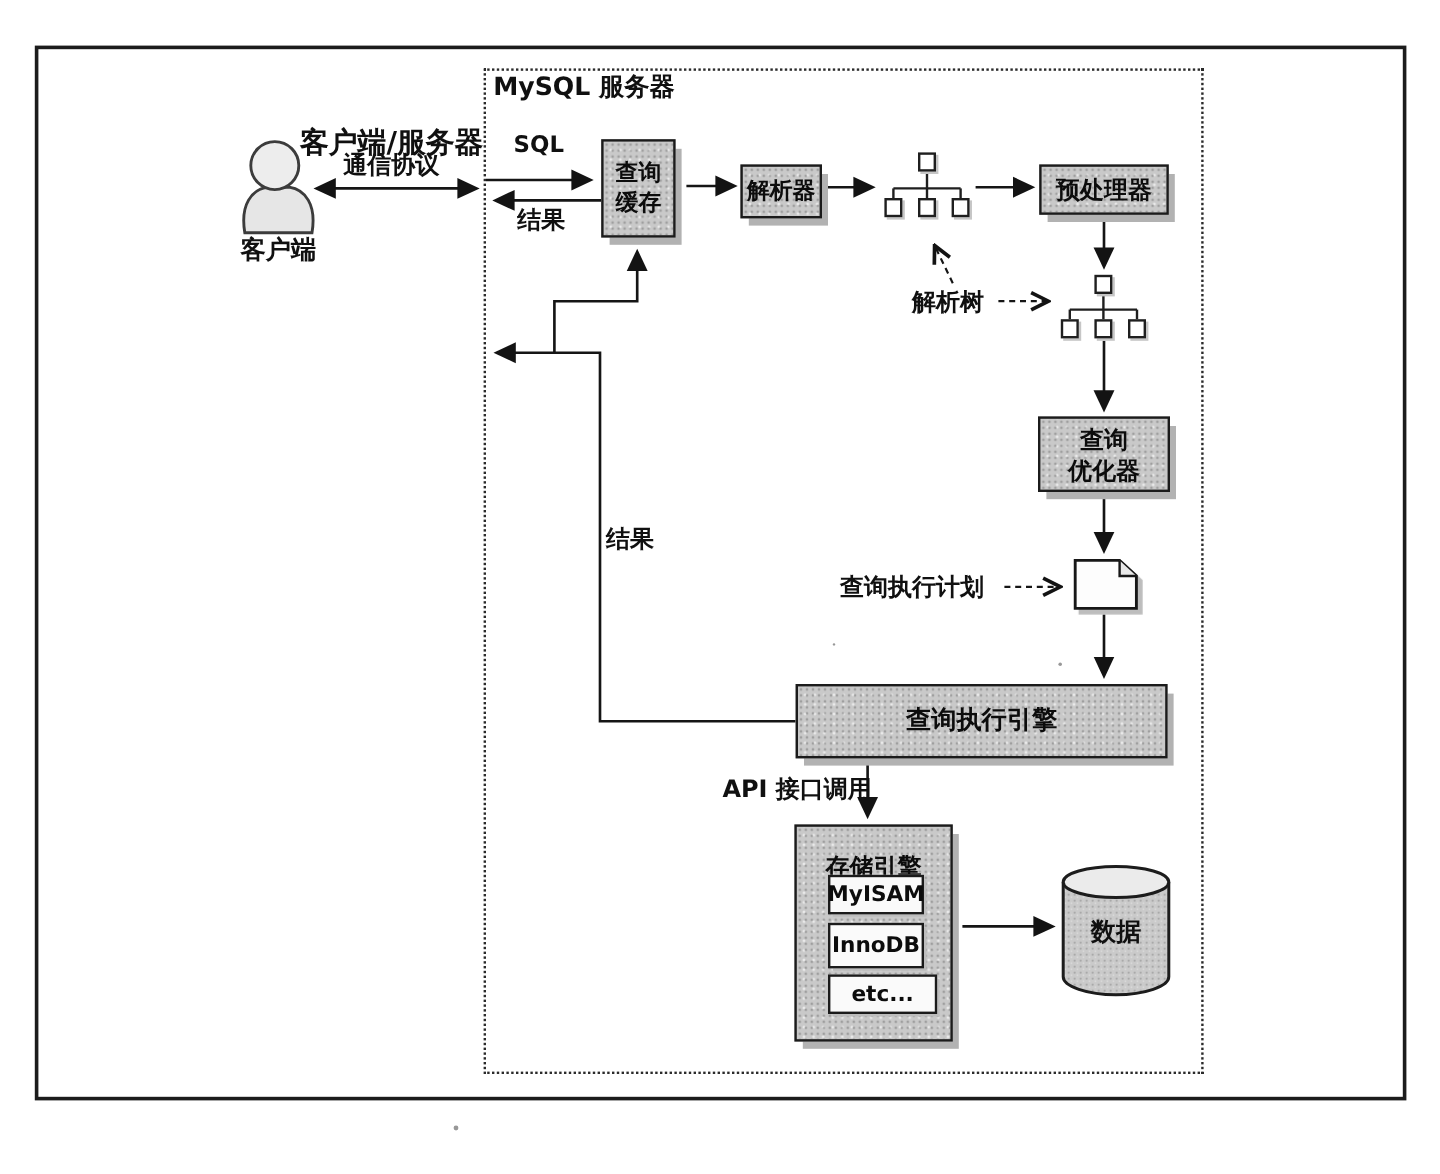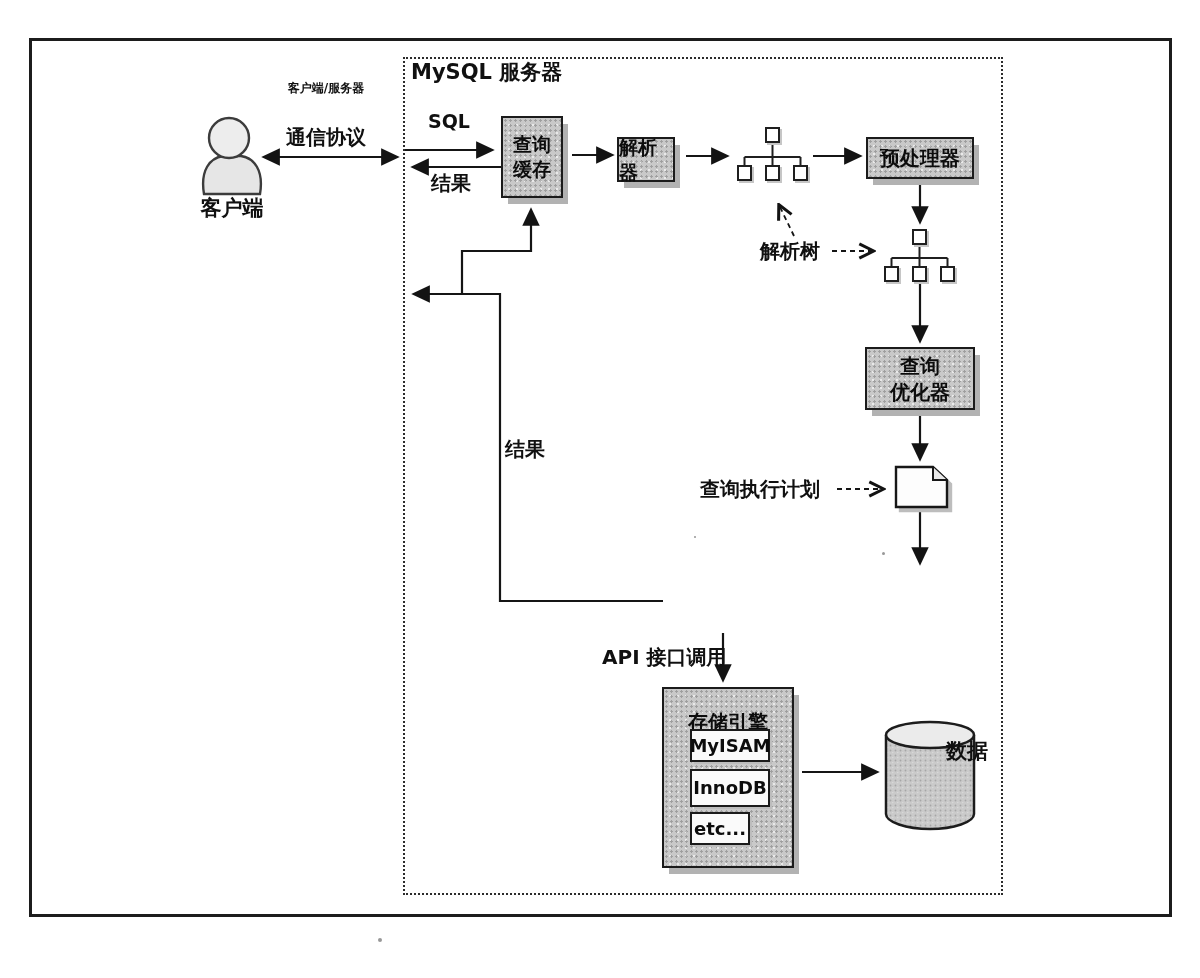--- a/index.html
+++ b/index.html
@@ -80,43 +80,46 @@
     </g>
   </svg>
 
   <div class="lbl" style="left:411px;top:59px;font-size:21px;">MySQL 服务器</div>
 
   <svg class="overlay" style="left:196px;top:112px;" width="72" height="86">
     <path d="M8,82 C4,58 14,46 27,44 L45,44 C58,46 68,58 64,82 Z" fill="#e6e6e6" stroke="#3c3c3c" stroke-width="2.4"></path>
     <circle cx="33" cy="26" r="20" fill="#ededed" stroke="#3c3c3c" stroke-width="2.4"></circle>
   </svg>
   <div class="lbl center" style="left:192px;top:195px;width:80px;font-size:21px;">客户端</div>
-  <div class="lbl center" style="left:250px;top:81px;width:152px;font-size:12px;">客户端/服务器</div>
+  <div class="lbl center" style="left:250px;top:104px;width:152px;font-size:24px;">客户端/服务器</div>
   <div class="lbl center" style="left:250px;top:125px;width:152px;font-size:20px;">通信协议</div>
 
   <div class="lbl" style="left:428px;top:110px;font-size:19px;">SQL</div>
   <div class="lbl" style="left:431px;top:171px;font-size:20px;">结果</div>
   <div class="lbl" style="left:505px;top:437px;font-size:20px;">结果</div>
   <div class="lbl" style="left:760px;top:239px;font-size:20px;">解析树</div>
   <div class="lbl" style="left:700px;top:477px;font-size:20px;">查询执行计划</div>
   <div class="lbl" style="left:602px;top:645px;font-size:20px;">API 接口调用</div>
 
   <div class="gbox" style="left:501px;top:116px;width:62px;height:82px;font-size:19px;">
     <span>查询</span>
     <span>缓存</span>
   </div>
-  <div class="gbox" style="left:617px;top:137px;width:58px;height:45px;font-size:19px;">
+  <div class="gbox" style="left:617px;top:137px;width:68px;height:45px;font-size:19px;">
     <span>解析器</span>
   </div>
   <div class="gbox" style="left:866px;top:137px;width:108px;height:42px;font-size:20px;">
     <span>预处理器</span>
   </div>
   <div class="gbox" style="left:865px;top:347px;width:110px;height:63px;font-size:20px;">
     <span>查询</span>
     <span>优化器</span>
+  </div>
+  <div class="gbox" style="left:663px;top:570px;width:310px;height:62px;font-size:21px;">
+    <span>查询执行引擎</span>
   </div>
 
   <div class="node" style="left:765px;top:127px;"></div>
   <div class="node" style="left:737px;top:165px;"></div>
   <div class="node" style="left:765px;top:165px;"></div>
   <div class="node" style="left:793px;top:165px;"></div>
   <div class="node" style="left:912px;top:229px;"></div>
   <div class="node" style="left:884px;top:266px;"></div>
   <div class="node" style="left:912px;top:266px;"></div>
   <div class="node" style="left:940px;top:266px;"></div>
@@ -127,36 +130,36 @@
   </svg>
 
   <div class="gbox" style="left:662px;top:687px;width:132px;height:181px;justify-content:flex-start;">
     <div style="margin-top:20px;font-size:20px;">存储引擎</div>
     <div class="wbox" style="left:26px;top:40px;width:80px;height:33px;font-size:18px;">
       <span>MyISAM</span>
     </div>
     <div class="wbox" style="left:26px;top:80px;width:80px;height:38px;font-size:18px;">
       <span>InnoDB</span>
     </div>
-    <div class="wbox" style="left:26px;top:123px;width:60px;height:33px;font-size:18px;">
+    <div class="wbox" style="left:26px;top:123px;width:91px;height:33px;font-size:18px;">
       <span>etc...</span>
     </div>
   </div>
 
   <svg class="overlay" style="left:884px;top:719px;" width="94" height="114">
     <defs>
       <pattern id="dots" width="5" height="5" patternUnits="userSpaceOnUse">
         <rect width="5" height="5" fill="#cacaca"></rect>
         <circle cx="1.5" cy="1.5" r="0.9" fill="#a6a6a6"></circle>
         <circle cx="3.8" cy="3.6" r="0.7" fill="#dedede"></circle>
       </pattern>
     </defs>
     <path d="M2,16 L2,95 C2,103 22,110 46,110 C70,110 90,103 90,95 L90,16" fill="url(#dots)" stroke="#1c1c1c" stroke-width="2.5"></path>
     <ellipse cx="46" cy="16" rx="44" ry="13" fill="#ebebeb" stroke="#1c1c1c" stroke-width="2.5"></ellipse>
   </svg>
-  <div class="lbl center" style="left:884px;top:738px;width:92px;font-size:21px;padding-left:37px;">数据</div>
+  <div class="lbl center" style="left:884px;top:763px;width:92px;font-size:21px;">数据</div>
 
   <div class="speck" style="left:378px;top:938px;width:4px;height:4px;"></div>
   <div class="speck" style="left:882px;top:552px;width:3px;height:3px;"></div>
   <div class="speck" style="left:694px;top:536px;width:2px;height:2px;"></div>
 
 
 </div>
 
 </body></html>

